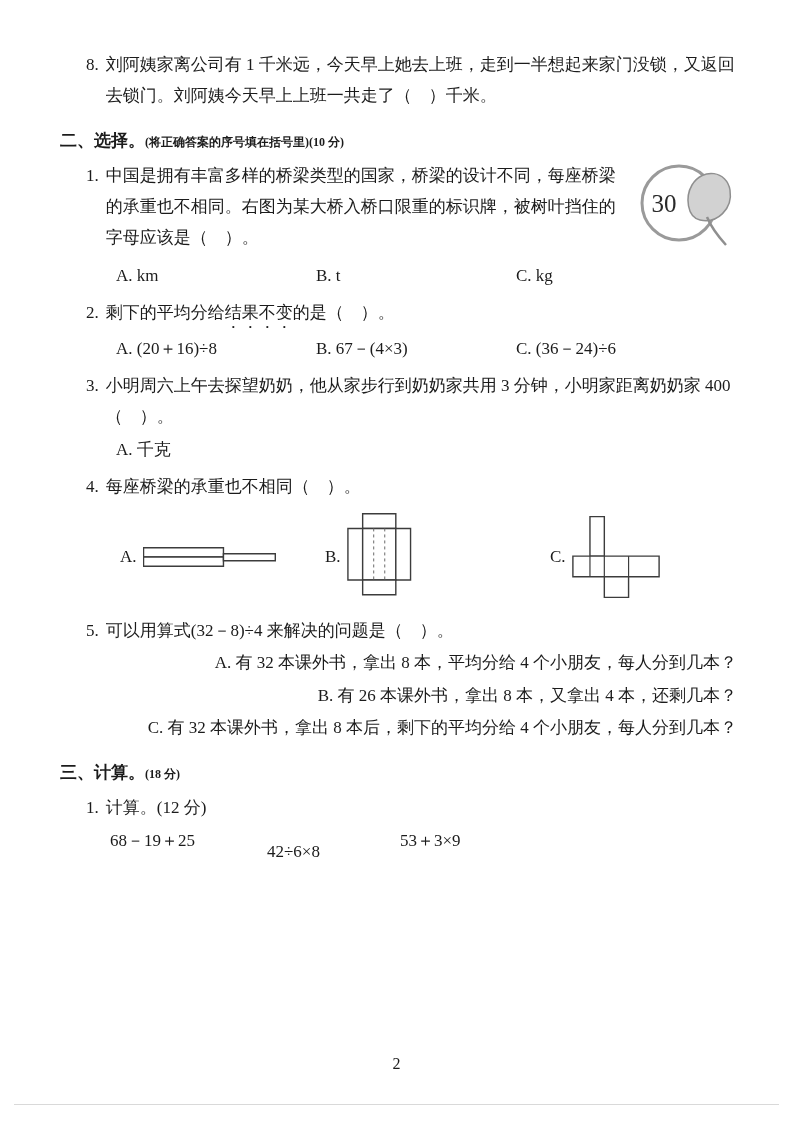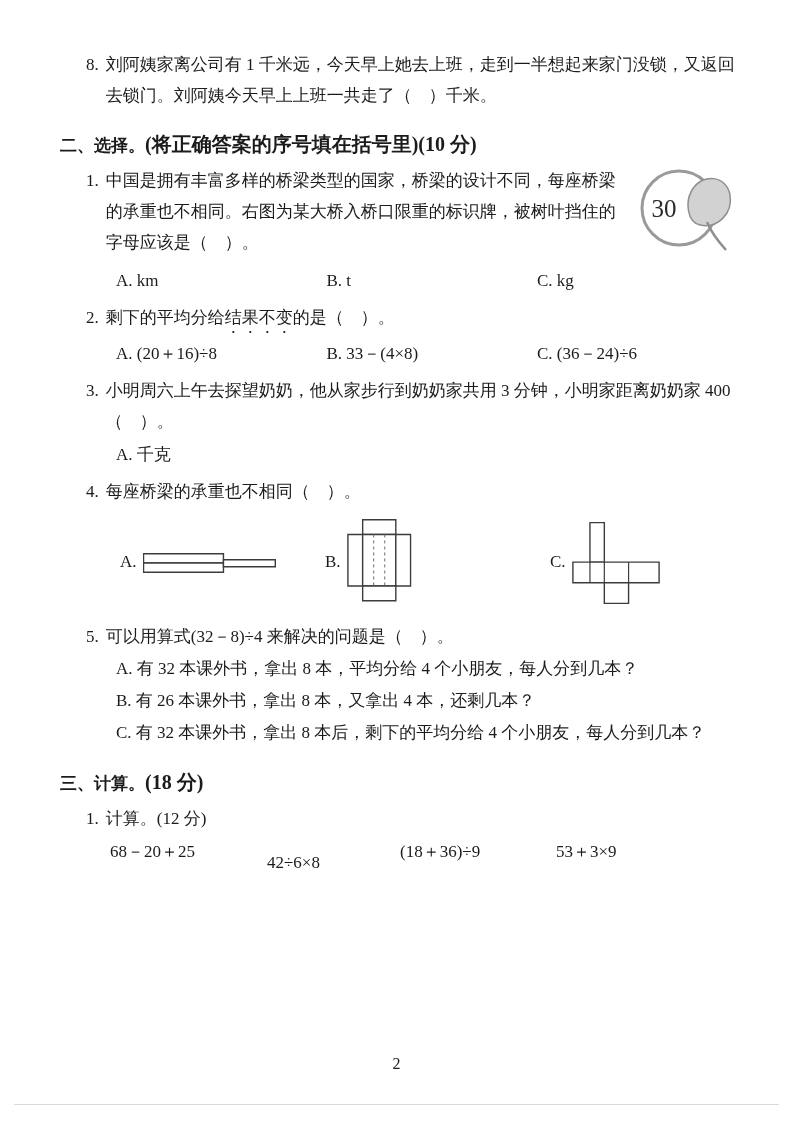--- a/index.html
+++ b/index.html
@@ -12,24 +12,24 @@
     color:#1b1b1b;
     font-family:"Liberation Serif","DejaVu Serif",serif;
     font-size:17px;
     line-height:1.82;
     overflow:hidden;
   }
   .q-item { display:flex; padding-left:26px; margin-top:4px; }
   .q-item .qnum { flex:none; margin-right:7px; }
   .q-item .qtext { flex:1; }
   .section-heading { margin-top:14px; font-weight:700; }
-  .section-heading .note { font-size:20px; }
-  .opt-row { display:flex; padding-left:56px; margin:2px 0 6px;justify-content:space-between; }
+  .section-heading .note { font-size:12px; }
+  .opt-row { display:flex; padding-left:56px; margin:2px 0 6px; }
   .opt-row .opt { width:200px; flex:none; }
-  .opt-block { padding-left:56px; margin:0 0 12px; }
+  .opt-block { padding-left:56px; margin:0 0 12px;text-align:right; }
   .opt-block .opt-line { line-height:1.9; }
   .emph {
     -webkit-text-emphasis-style:dot;
     -webkit-text-emphasis-position:under;
     text-emphasis-style:dot;
     text-emphasis-position:under right;
   }
   .sign-figure { float:right; width:100px; height:98px; margin:-4px 0 4px 12px; }
   .figure-row { display:flex; align-items:center; padding-left:60px; margin:10px 0 14px; }
   .fig { display:flex; align-items:center; }
@@ -79,21 +79,21 @@
   </div>
 
   <div class="q-item">
     <span class="qnum">2.</span>
     <div class="qtext">
       <span>剩下的平均分给</span><span class="emph">结果不变</span><span>的是（　）。</span>
     </div>
   </div>
   <div class="opt-row">
     <span class="opt">A. (20＋16)÷8</span>
-    <span class="opt">B. 33－(4×8)</span>
+    <span class="opt">B. 67－(4×3)</span>
     <span class="opt">C. (36－24)÷6</span>
   </div>
 
   <div class="q-item">
     <span class="qnum">3.</span>
     <div class="qtext">小明周六上午去探望奶奶，他从家步行到奶奶家共用 3 分钟，小明家距离奶奶家 400（　）。</div>
   </div>
   <div class="opt-row">
     <span class="opt">A. 千克</span>
   </div>
@@ -158,22 +158,21 @@
 
   <div class="section-heading">
     <span>三、计算。</span><span class="note">(18 分)</span>
   </div>
 
   <div class="q-item">
     <span class="qnum">1.</span>
     <div class="qtext">计算。(12 分)</div>
   </div>
   <div class="calc-row">
-    <span class="expr0">68－20＋25</span>
+    <span class="expr0">68－19＋25</span>
     <span class="expr1">42÷6×8</span>
-    <span class="expr2">(18＋36)÷9</span>
     <span class="expr3">53＋3×9</span>
   </div>
 
   <div class="page-number">2</div>
   <div class="bottom-rule"></div>
 
 </div>
 
 </body></html>

